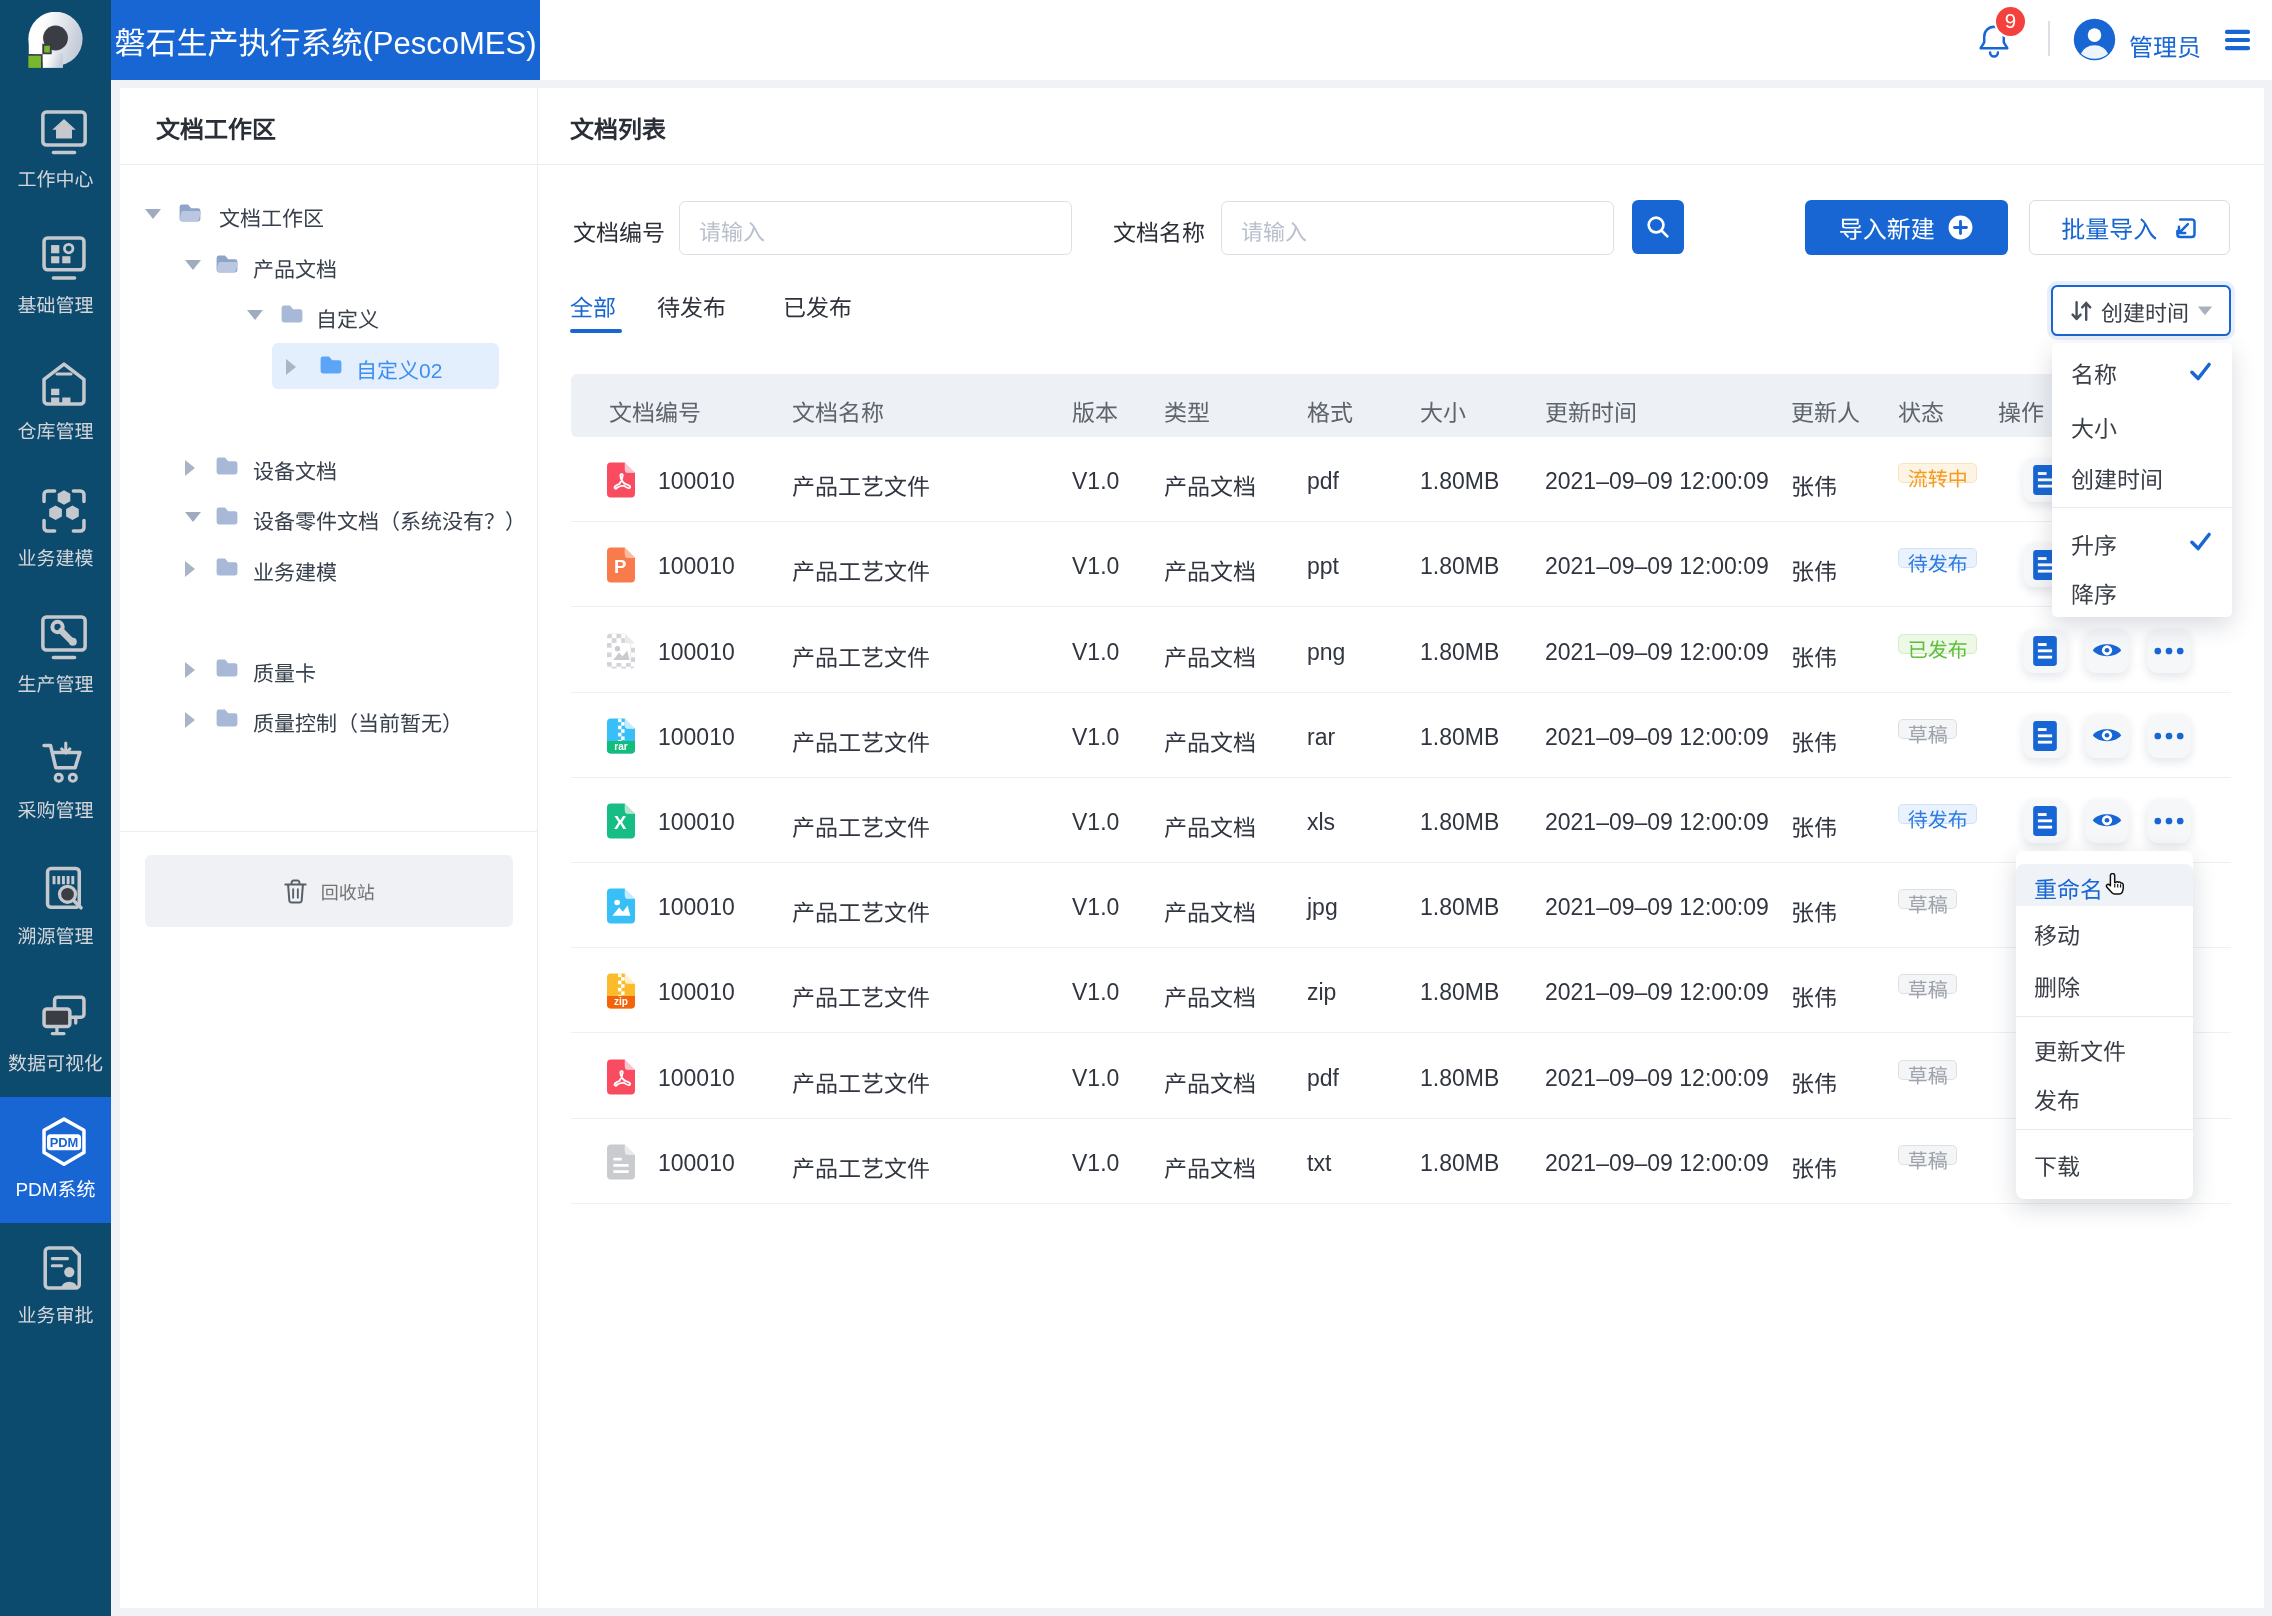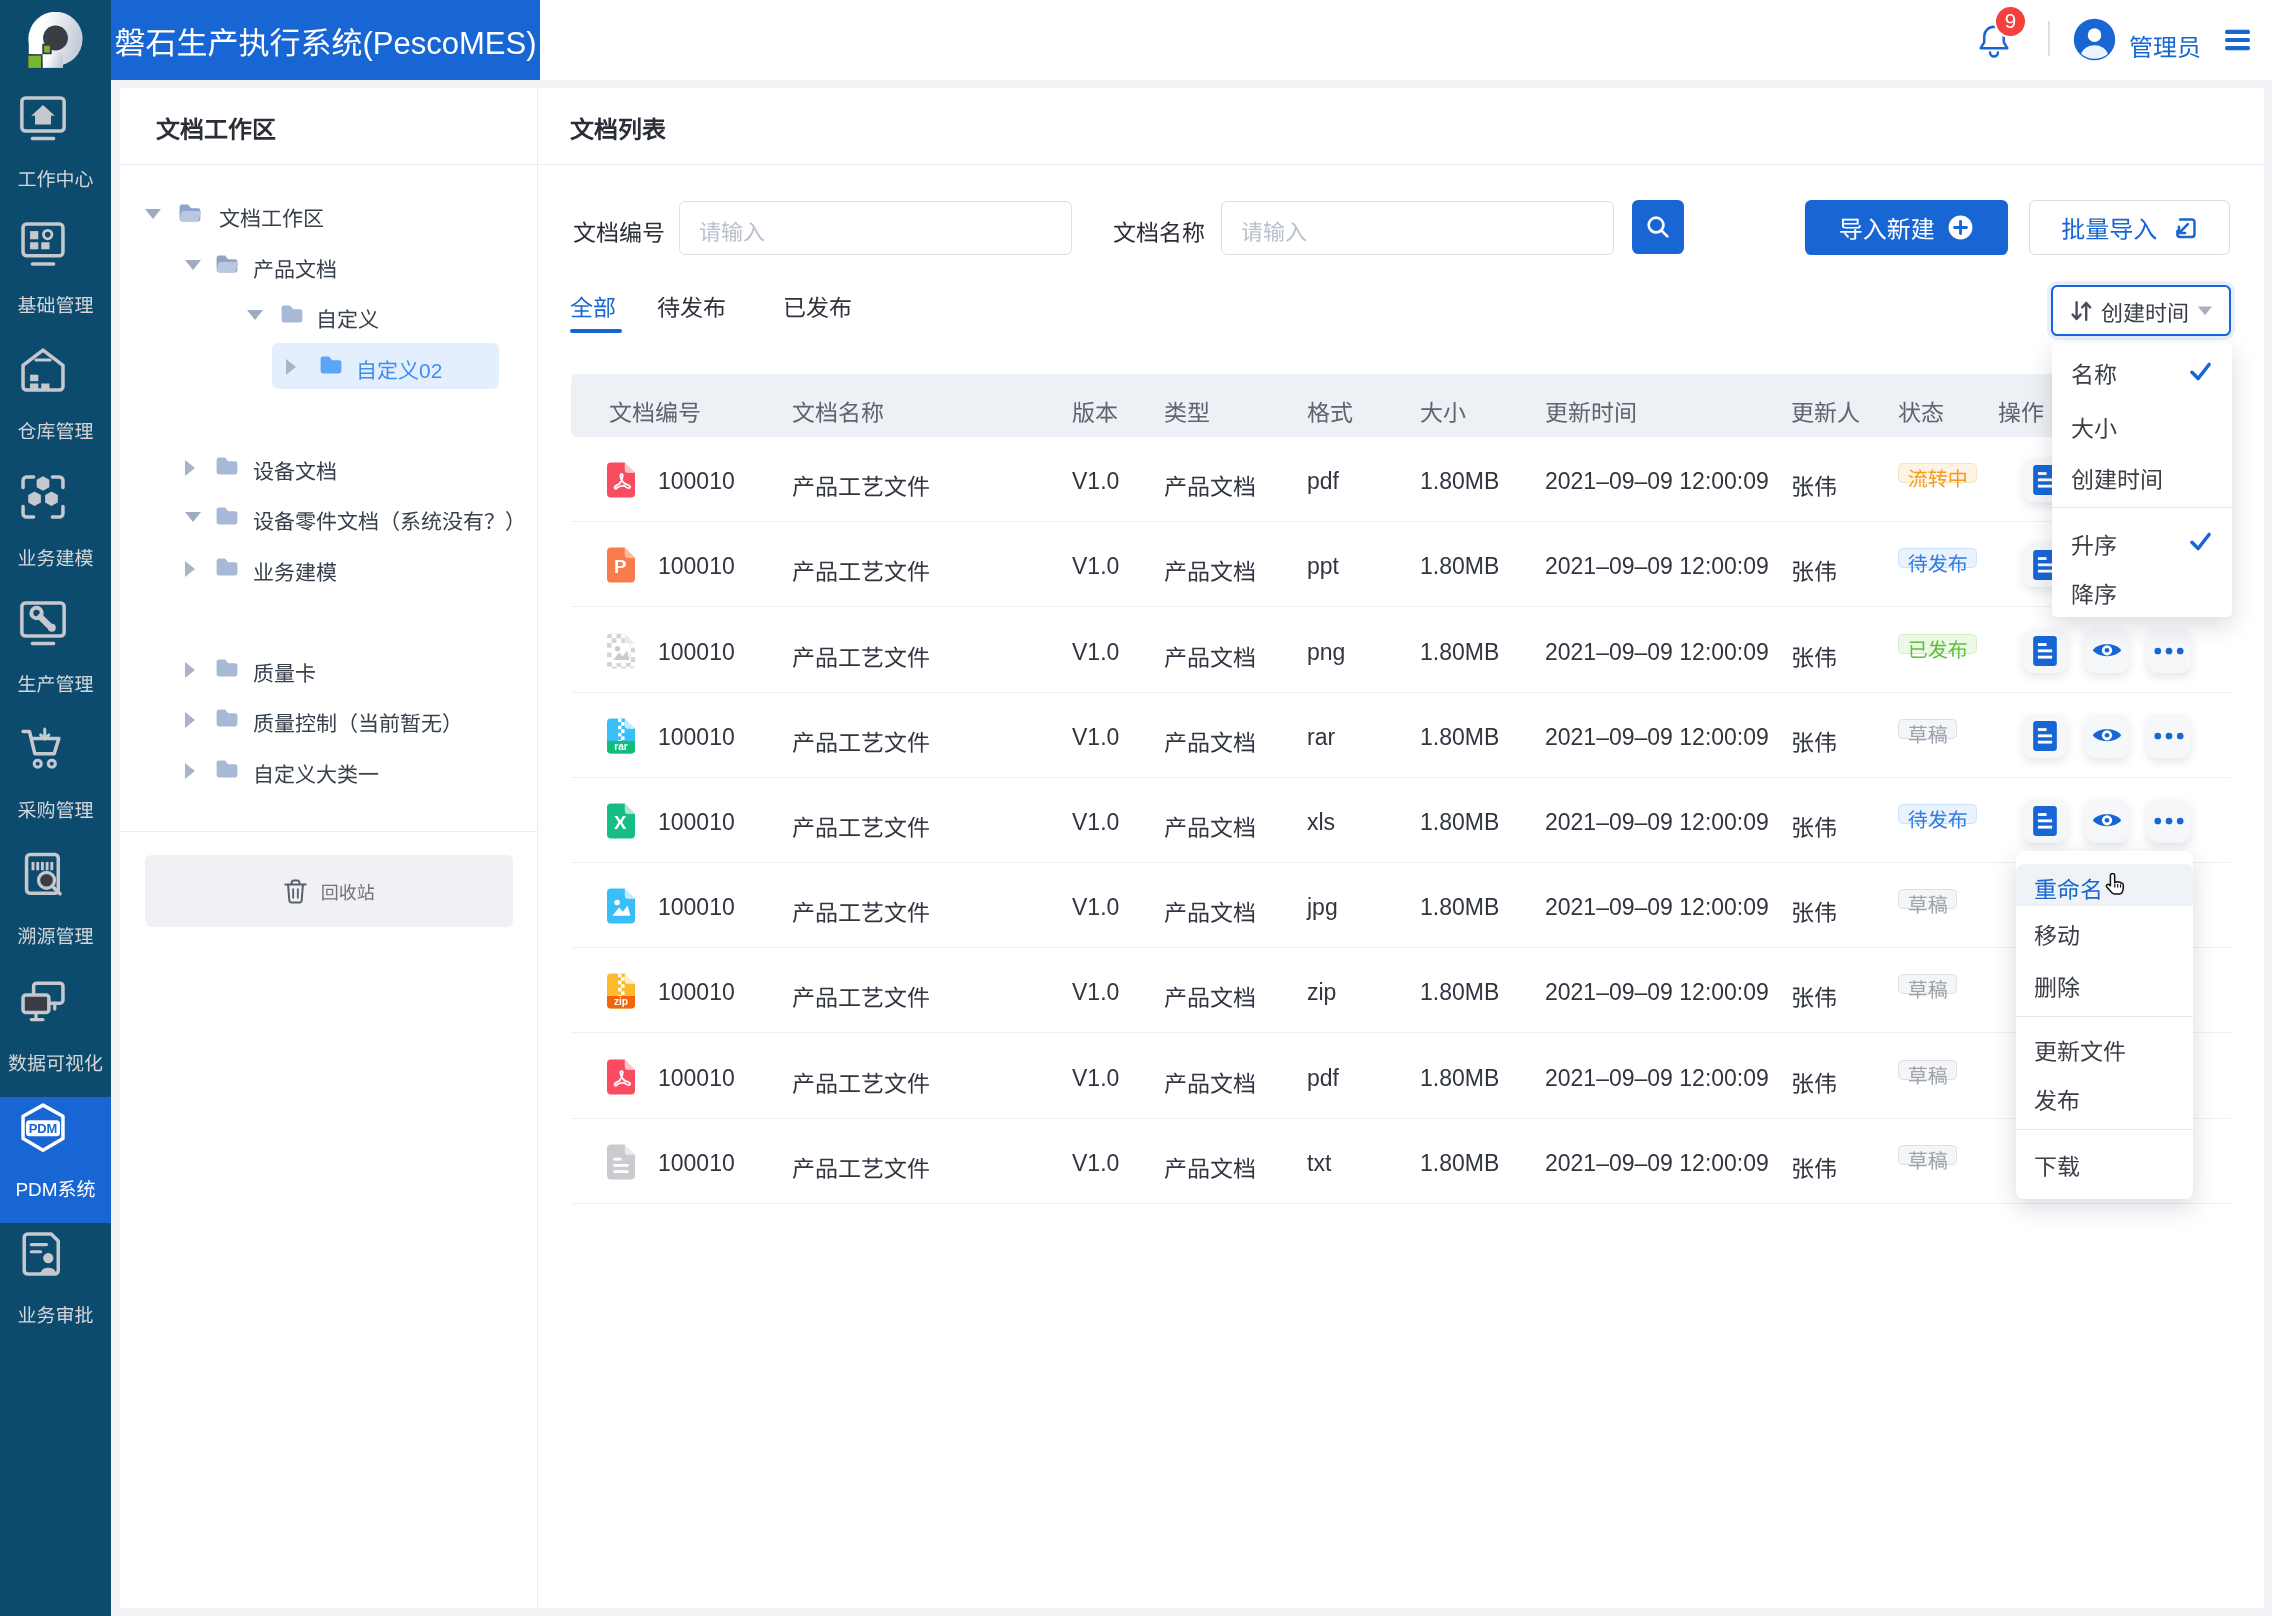--- a/index.html
+++ b/index.html
@@ -2,21 +2,21 @@
 <html lang="zh-CN" style="font-size:12.6px"><head>
 <meta charset="utf-8">
 <style>
 * { margin:0; padding:0; box-sizing:border-box; }
 html,body { width:2273px; height:1616px; }
 body { background:#F1F2F5; font-family:"Liberation Sans", sans-serif; color:#303540; overflow:hidden; }
 .abs { position:absolute; }
 #page { position:relative; width:2273px; height:1616px; }
 #sidebar { position:absolute; left:0; top:0; width:111px; height:1616px; background:#0c4a6e; z-index:5; }
 .navitem { position:absolute; left:0; width:111px; height:126px; text-align:center; }
-.navitem .nicon { position:absolute; left:0; right:0; top:1px; height:60px; display:flex; align-items:center; justify-content:flex-start;margin-left:16px; }
+.navitem .nicon { position:absolute; left:0; right:0; top:15px; height:60px; display:flex; align-items:center; justify-content:center;margin-left:16px; }
 .navitem .nlabel { position:absolute; left:0; right:0; top:77px; font-size:19px; color:#D4D6DA; }
 .navitem.active { background:#1766D4; }
 .navitem.active .nlabel { color:#fff; }
 #header { position:absolute; left:111px; top:0; width:2161px; height:80px; background:#fff; }
 #banner { position:absolute; left:0; top:0; width:429px; height:80px; background:#1766D4; color:#fff; font-size:31px; display:flex; align-items:center; justify-content:center; white-space:nowrap; }
 #leftpanel { position:absolute; left:120px; top:88px; width:418px; height:1520px; background:#fff; border-right:1.6px solid #E9EBEF; }
 #mainpanel { position:absolute; left:538px; top:88px; width:1726px; height:1520px; background:#fff; }
 .paneltitle { position:absolute; top:0; left:0; right:0; height:77px; border-bottom:1.6px solid #EBEDF1; }
 .paneltitle span { position:absolute; top:22px; font-size:24px; font-weight:600; color:#2A2E36; }
 .trow { position:absolute; left:0; width:417px; height:51px; }
@@ -284,27 +284,20 @@
             </svg></div>
           <div class="tlabel" style="left:133px;">质量卡</div>
         </div>
 <div class="trow" style="top:505px;">
           <div class="arr closed" style="left:65px;"></div>
           <div class="ticon" style="left:95px;"><svg width="24" height="20" viewBox="0 0 30 25">
               <path d="M2 5 a3 3 0 0 1 3-3 h7.5 l4 4.5 H25 a3 3 0 0 1 3 3 V20 a3 3 0 0 1-3 3 H5 a3 3 0 0 1-3-3 Z" fill="#A7B9D6"></path>
             </svg></div>
           <div class="tlabel" style="left:133px;">质量控制（当前暂无）</div>
         </div>
-<div class="trow" style="top:556px;">
-          <div class="arr closed" style="left:65px;"></div>
-          <div class="ticon" style="left:95px;"><svg width="24" height="20" viewBox="0 0 30 25">
-              <path d="M2 5 a3 3 0 0 1 3-3 h7.5 l4 4.5 H25 a3 3 0 0 1 3 3 V20 a3 3 0 0 1-3 3 H5 a3 3 0 0 1-3-3 Z" fill="#A7B9D6"></path>
-            </svg></div>
-          <div class="tlabel" style="left:133px;">自定义大类一</div>
-        </div>
 </div>
 <div id="treebottom"></div>
 <div id="recycle">
         <svg width="25" height="27" viewBox="0 0 32 34">
           <path d="M3 8 H29" stroke="#596068" stroke-width="2.6" stroke-linecap="round"></path>
           <path d="M11 8 V5.5 a2.5 2.5 0 0 1 2.5-2.5 h5 a2.5 2.5 0 0 1 2.5 2.5 V8" fill="none" stroke="#596068" stroke-width="2.6"></path>
           <path d="M6.5 8 l1.6 20.5 a3 3 0 0 0 3 2.7 h9.8 a3 3 0 0 0 3-2.7 L25.5 8" fill="none" stroke="#596068" stroke-width="2.6" stroke-linejoin="round"></path>
           <path d="M13 14 v11 M19 14 v11" stroke="#596068" stroke-width="2.4" stroke-linecap="round"></path>
         </svg>
         <span>回收站</span>

